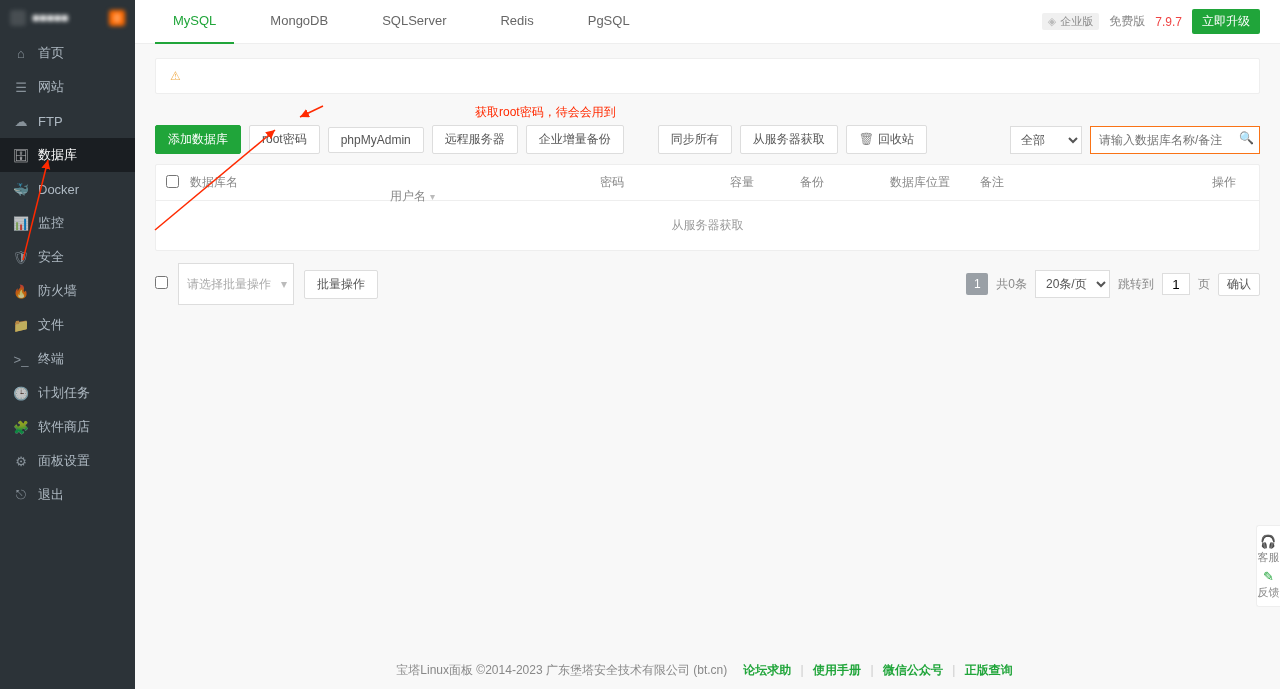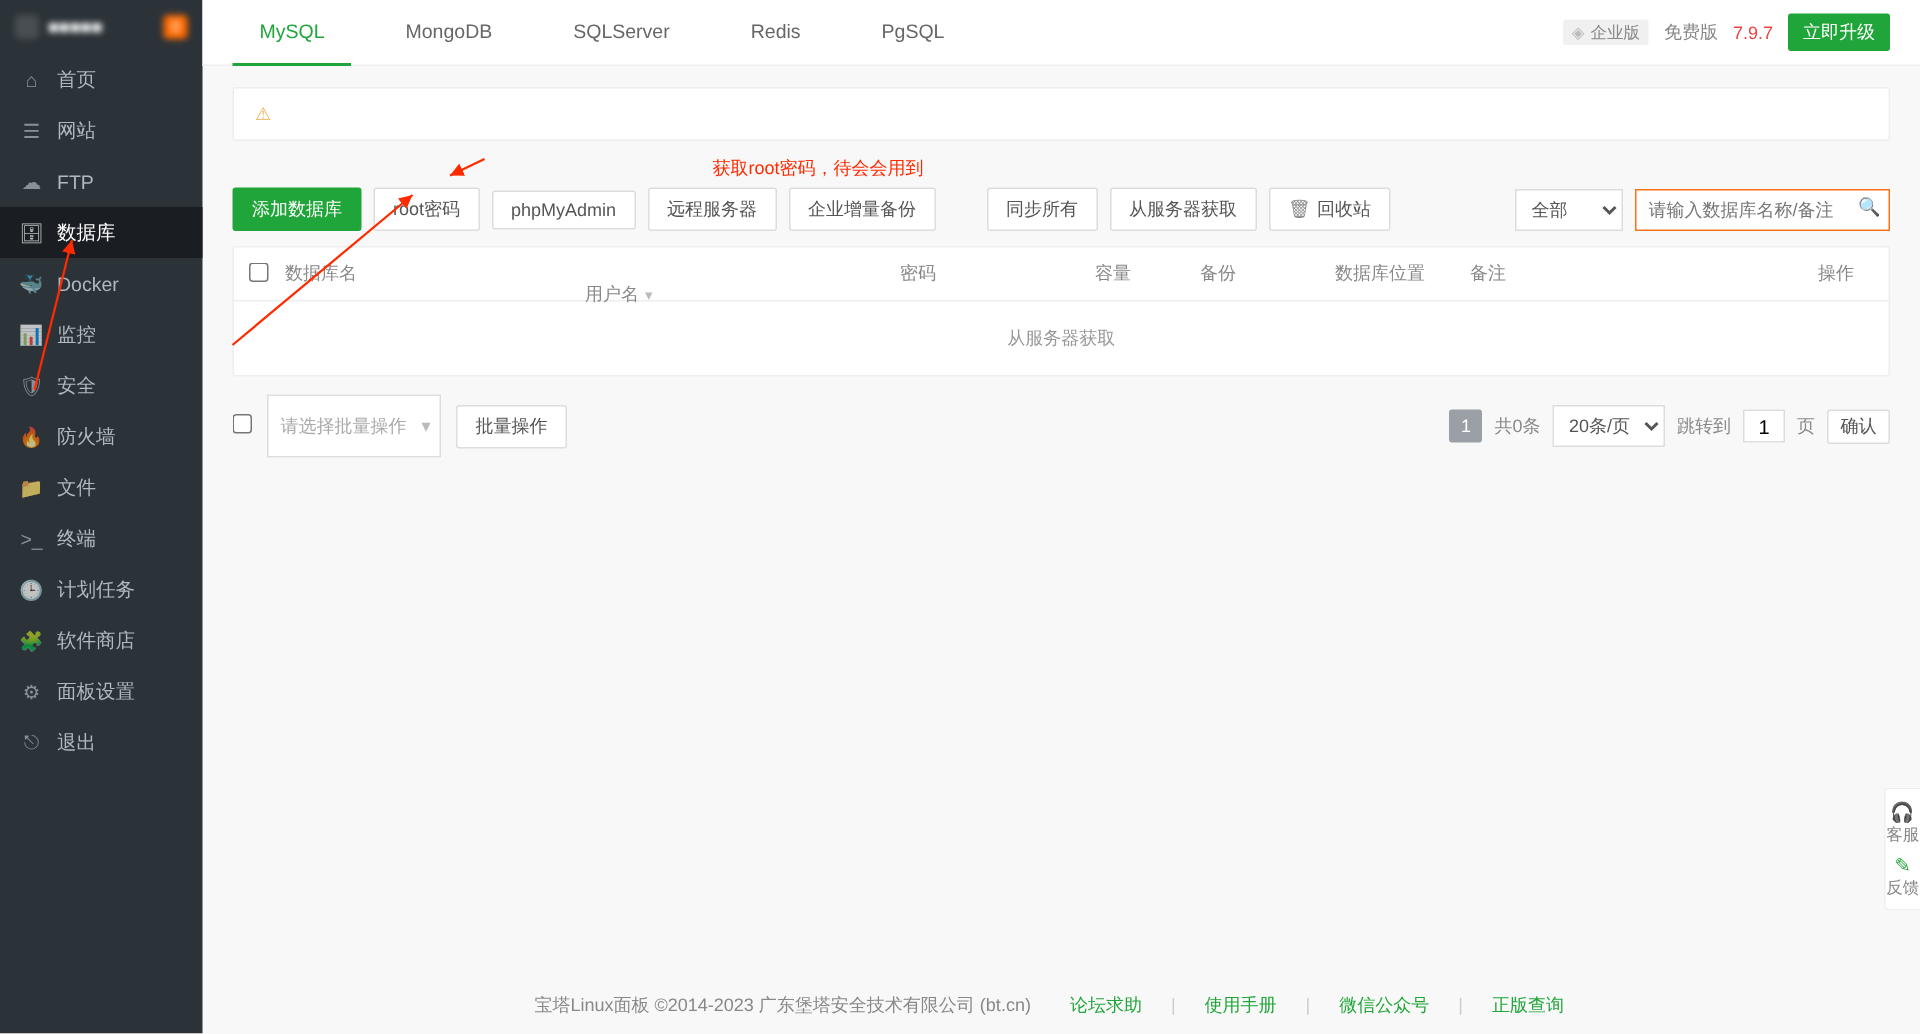--- a/index.html
+++ b/index.html
@@ -50,21 +50,21 @@
 .col-remark { flex: 1; }
 .col-op { width: 50px; text-align: center; }
 .empty { text-align: center; color: #999; padding: 16px 0; font-size: 12px; }
 .batch { display: flex; align-items: center; gap: 10px; margin-top: 12px; }
 .batch .sel-batch { border: 1px solid #ddd; height: 42px; padding: 0 22px 0 8px; font-size: 12px; color: #aaa; background: #fff; position: relative; display: inline-flex; align-items: center; min-width: 96px; }
 .batch .sel-batch .caret { position: absolute; right: 6px; color: #bbb; }
 .pager { margin-left: auto; display: flex; align-items: center; gap: 8px; font-size: 12px; color: #888; }
 .page-num { background: #9aa0a6; color: #fff; width: 22px; height: 22px; display: inline-flex; align-items: center; justify-content: center; border-radius: 2px; }
 .jump input { width: 28px; height: 22px; border: 1px solid #ddd; text-align: center; }
 .footer { position: absolute; bottom: 10px; left: 135px; right: 0; text-align: center; font-size: 12px; color: #888; }
-.footer .flink { color: #20a53a; margin: 0 16px; }
+.footer .flink { color: #20a53a; margin: 0 6px; font-weight: bold; }
 .footer .sep { color: #ccc; }
 .side-float { position: absolute; right: 0; top: 525px; width: 24px; background: #fff; border: 1px solid #eee; border-right: none; border-radius: 3px 0 0 3px; display: flex; flex-direction: column; align-items: center; padding: 6px 0; gap: 2px; font-size: 11px; color: #888; }
 .side-float .sec { display: flex; flex-direction: column; align-items: center; gap: 2px; padding: 2px 0; }
 .side-float .ficon { color: #20a53a; font-size: 13px; }
 .arrows-svg { position: absolute; left: 0; top: 0; pointer-events: none; }
 </style>
 </head>
 <body>
 
 <div class="sidebar">

